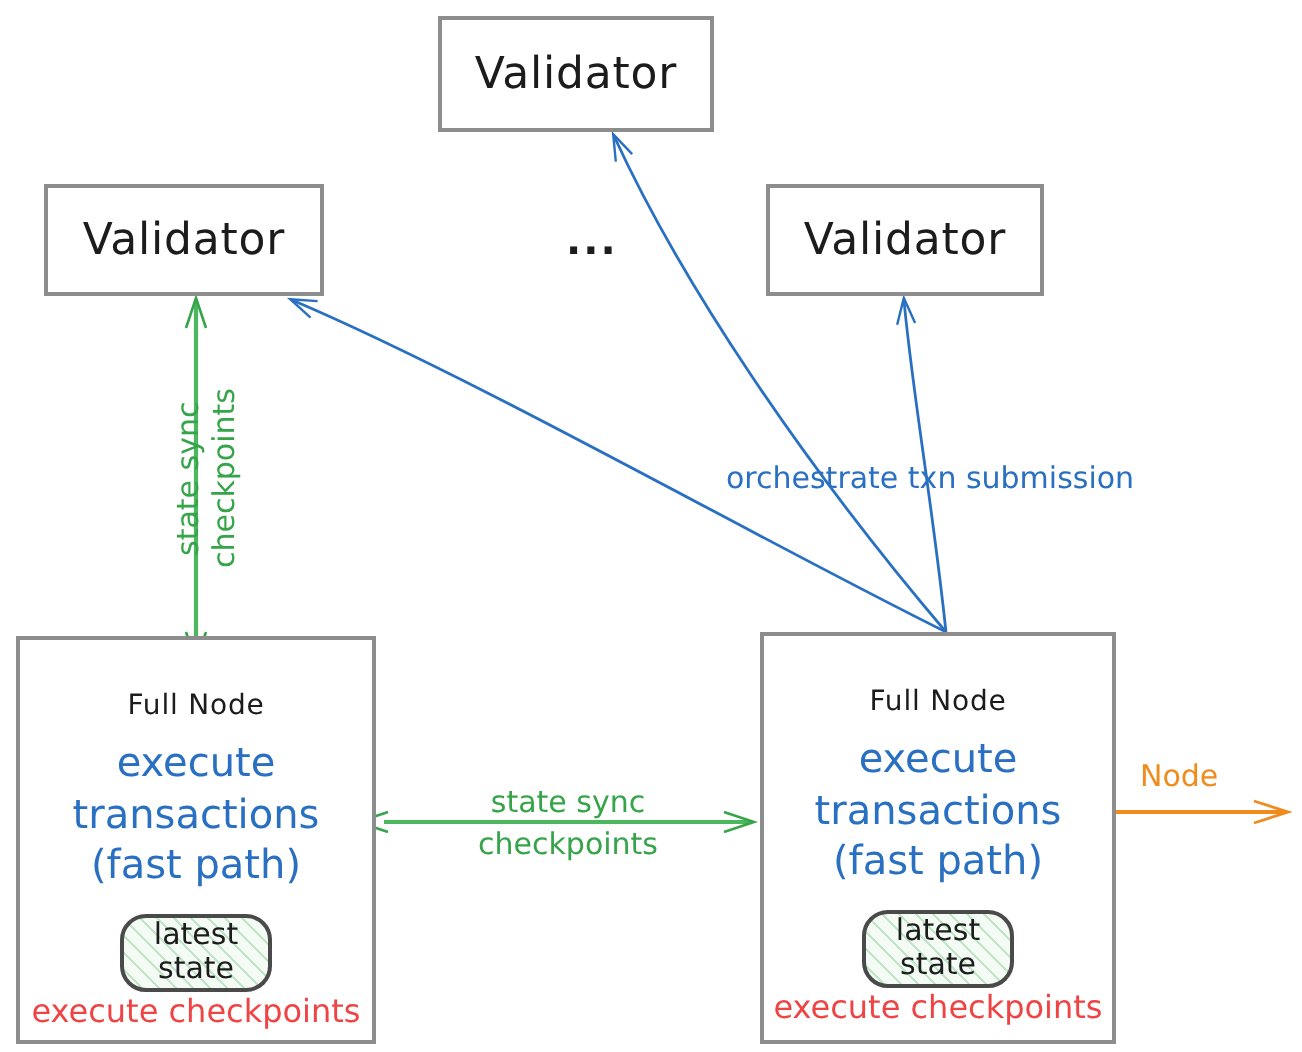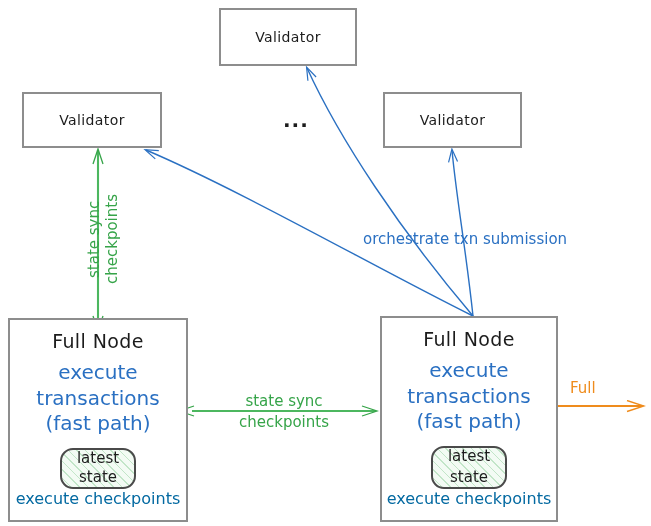--- a/index.html
+++ b/index.html
@@ -33,34 +33,34 @@
     border: 2px solid #8d8d8d;
   }
 
   .validator-box {
     display: flex;
     align-items: center;
     justify-content: center;
   }
   .validator-label {
     font-family: "DejaVu Sans", sans-serif;
-    font-size: 14px;
+    font-size: 22px;
     color: #1c1c1c;
     letter-spacing: 0.4px;
   }
 
   .fullnode-box {
     display: flex;
     flex-direction: column;
     align-items: center;
   }
   .fullnode-title {
-    font-size: 19px;
-    color: #1c1c1c;
-    margin-top: 10px;
+    font-size: 14px;
+    color: #1c1c1c;
+    margin-top: 25px;
     letter-spacing: 0.4px;
   }
   .fullnode-blue {
     font-size: 20px;
     color: #2a70c2;
     text-align: center;
     line-height: 1.28;
     margin-top: 8px;
   }
   .latest-state {
@@ -82,21 +82,21 @@
     align-items: center;
     justify-content: space-between;
   }
   .latest-state-line {
     font-size: 15px;
     color: #1c1c1c;
     line-height: 1.18;
   }
   .fullnode-green {
     font-size: 16px;
-    color: #0369a1;
+    color: #ef4444;
     margin-top: auto;
     margin-bottom: 12px;
   }
 
   .ellipsis {
     position: absolute;
     font-size: 20px;
     font-weight: bold;
     color: #1c1c1c;
     line-height: 1;
@@ -199,15 +199,15 @@
   </div>
 
   <div class="vert-label" style="left:87px; top:278px;">state sync</div>
   <div class="vert-label" style="left:105px; top:284px;">checkpoints</div>
 
   <div class="edge-label green center" style="left:219px; top:392px; width:130px;">state sync</div>
   <div class="edge-label green center" style="left:219px; top:413px; width:130px;">checkpoints</div>
 
   <div class="edge-label blue" style="left:363px; top:230px;">orchestrate txn submission</div>
 
-  <div class="edge-label orange" style="left:570px; top:379px;">Full</div>
+  <div class="edge-label orange" style="left:570px; top:379px;">Node</div>
 
 </div>
 
 </body></html>

